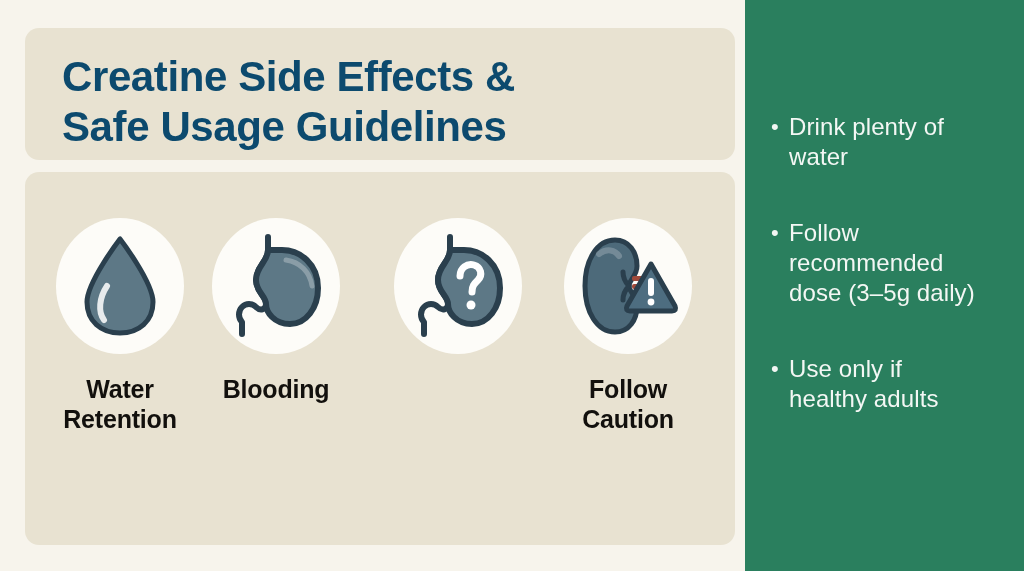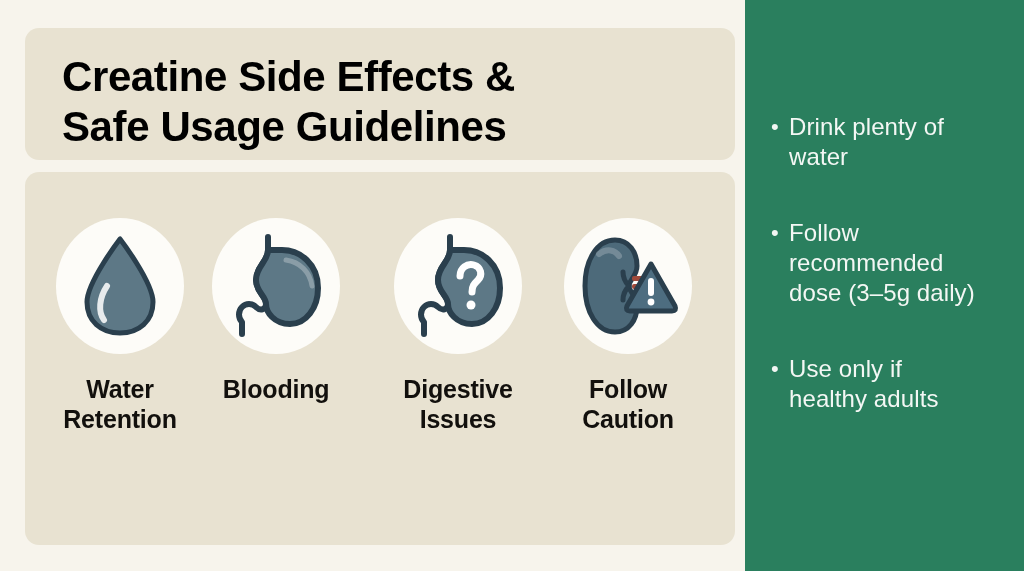--- a/index.html
+++ b/index.html
@@ -70,21 +70,21 @@
     left: 25px;
     top: 28px;
     width: 710px;
     height: 132px;
   }
   .title-text {
     position: absolute;
     left: 37px;
     top: 24px;
     width: 640px;
-    color: #000000;
+    color: #0c4a6e;
     font-size: 42px;
     line-height: 50px;
     font-weight: 700;
     letter-spacing: -0.4px;
     white-space: pre-line;
   }
 
   .content-card {
     left: 25px;
     top: 172px;
@@ -171,22 +171,20 @@
 
       <div class="icon-cell c2">
         <div class="icon-circle">
           <svg width="100" height="108" viewBox="0 0 100 108">
             <path d="M42 5 L42 18 C42 30 30 34 30 48 C30 60 40 64 40 72 C40 78 34 79 30 75 C26 71 20 71 16 75 C12 79 12 86 16 90 L16 102" fill="none" stroke="#2a3f4d" stroke-width="6" stroke-linecap="round" stroke-linejoin="round"></path>
             <path d="M42 18 C42 30 30 34 30 48 C30 60 40 64 40 72 C40 80 48 92 64 92 C80 92 92 76 92 56 C92 32 74 18 56 18 Z" fill="#5d7886" stroke="#2a3f4d" stroke-width="6" stroke-linejoin="round"></path>
             <path d="M52 44 C52 36 59 31 66 33 C73 35 75 43 70 48 C66 52 64 54 64 60" fill="none" stroke="#ffffff" stroke-width="7" stroke-linecap="round"></path>
             <circle cx="63" cy="73" r="4.5" fill="#ffffff"></circle>
           </svg>
         </div>
-        <div class="icon-label">Digestive
-Issues</div>
       </div>
 
       <div class="icon-cell c3">
         <div class="icon-circle">
           <svg width="106" height="104" viewBox="0 0 106 104">
             <path d="M40 6 C22 6 10 26 10 52 C10 78 22 98 40 98 C54 98 62 86 62 72 C62 62 54 58 54 52 C54 46 62 42 62 32 C62 18 54 6 40 6 Z" fill="#4d6a7a" stroke="#2a3f4d" stroke-width="5" stroke-linejoin="round"></path>
             <path d="M54 52 C50 48 48 44 48 38" fill="none" stroke="#2a3f4d" stroke-width="5" stroke-linecap="round"></path>
             <path d="M54 52 C50 56 48 60 48 66" fill="none" stroke="#2a3f4d" stroke-width="5" stroke-linecap="round"></path>
             <path d="M24 20 C32 14 40 16 44 22" fill="none" stroke="#ffffff" stroke-width="6" stroke-linecap="round" opacity="0.22"></path>
             <g>

